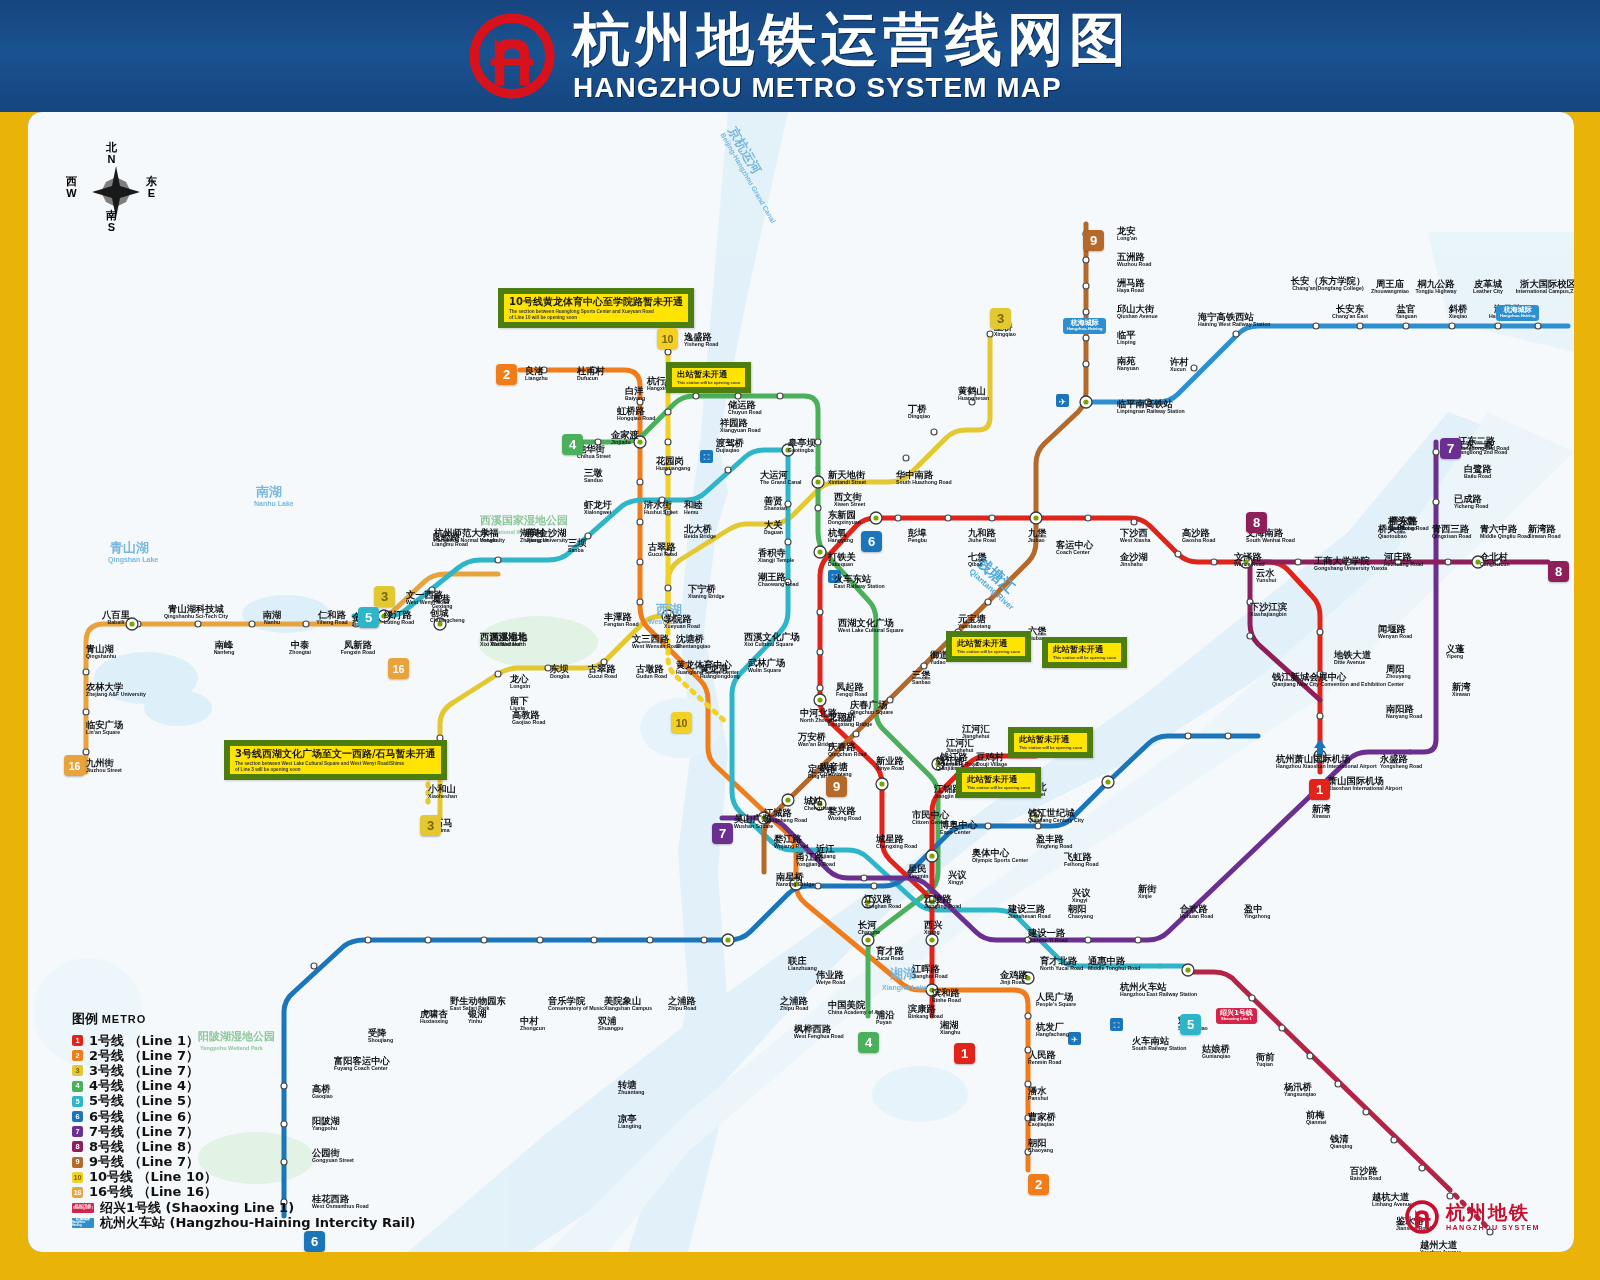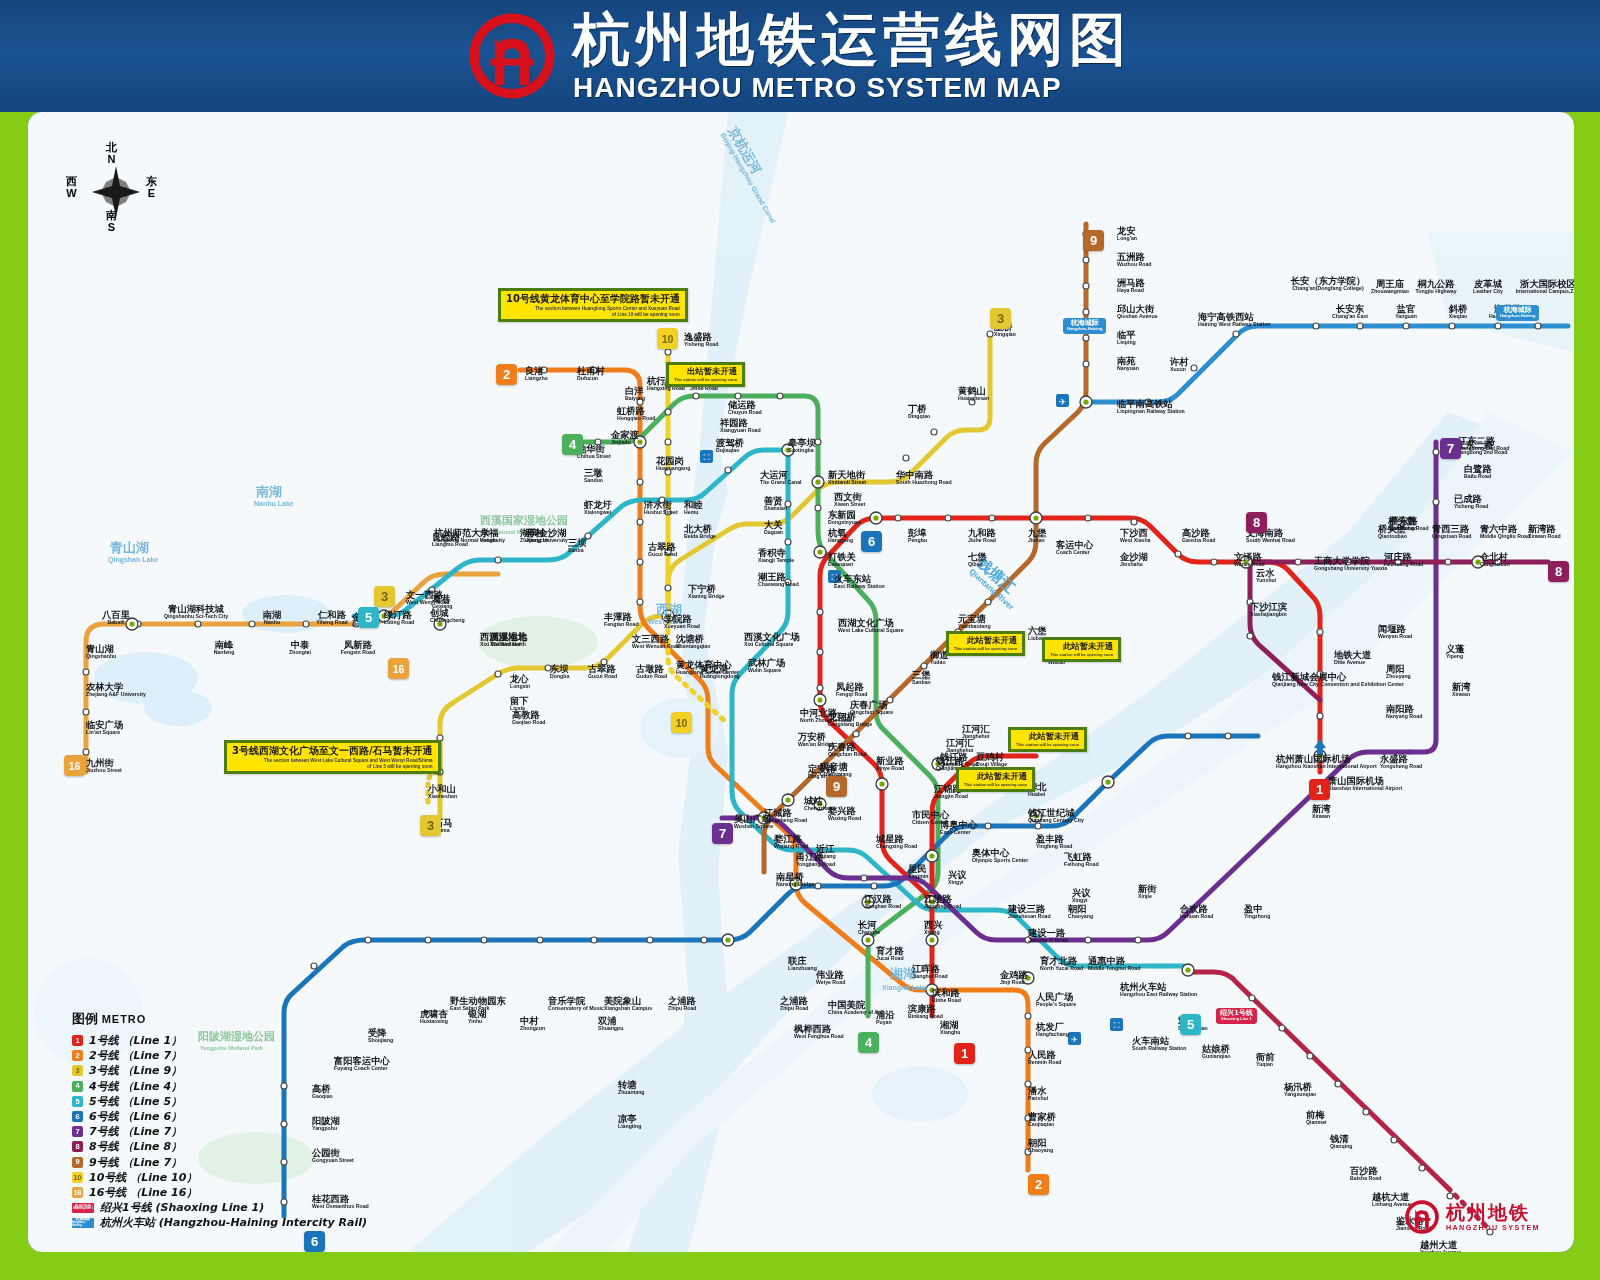--- a/index.html
+++ b/index.html
@@ -1,19 +1,19 @@
 <!DOCTYPE html>
 <html><head>
 <meta charset="utf-8">
 <title>Hangzhou Metro System Map</title>
 <style>
   html,body{margin:0;padding:0;background:#ffffff;}
   body{font-family:"Liberation Sans","DejaVu Sans",sans-serif;}
   #map-root{position:relative;width:1600px;height:1280px;overflow:hidden;
-    background:#84cc16;}
+    background:#eab308;}
 
   
   #header{position:absolute;left:0;top:0;width:1600px;height:112px;
     background:linear-gradient(180deg,#16457e 0%,#1a5291 45%,#14457f 100%);
     display:flex;align-items:center;justify-content:center;gap:18px;}
   #logo-mark{width:86px;height:86px;position:relative;flex:0 0 auto;}
   #logo-mark svg{display:block;}
   #title-block{display:flex;flex-direction:column;align-items:flex-start;
     justify-content:center;line-height:1;}
   #title-cn{color:#ffffff;font-size:57px;font-weight:bold;letter-spacing:5px;
@@ -41,35 +41,35 @@
   
   #legend{position:absolute;left:44px;top:898px;width:340px;}
   #legend-title{font-size:13px;font-weight:bold;color:#111;margin-bottom:5px;}
   #legend-title .en{font-size:11px;letter-spacing:1px;}
   .lg-row{display:flex;align-items:center;gap:6px;height:15.2px;}
   .lg-chip{width:11px;height:11px;border-radius:2px;flex:0 0 auto;
     color:#fff;font-size:7.4px;font-weight:bold;display:flex;
     align-items:center;justify-content:center;line-height:1;}
   .lg-chip.wide{width:22px;height:10px;border-radius:1px;font-size:4.4px;
     flex-direction:column;gap:0;}
-  .lg-txt{font-size:11px;font-weight:bold;color:#111;white-space:nowrap;font-style:italic;}
+  .lg-txt{font-size:13px;font-weight:bold;color:#111;white-space:nowrap;}
   .lg-ico{width:12px;height:12px;flex:0 0 auto;display:flex;
     align-items:center;justify-content:center;}
 
   
   #brand{position:absolute;right:34px;bottom:18px;display:flex;
     align-items:center;gap:7px;}
   #brand-txt{line-height:1;}
   #brand-cn{font-size:19px;font-weight:bold;color:#c8102e;letter-spacing:2px;}
   #brand-en{font-size:7.2px;font-weight:bold;color:#c8102e;letter-spacing:1.4px;
     margin-top:2px;}
 
   
-  .notice{position:absolute;background:#ffe400;border:3px solid #4d7c0f;
-    padding:2px 5px;text-align:right;box-shadow:1px 1px 2px rgba(0,0,0,.18);}
+  .notice{position:absolute;background:#ffe400;border:6px solid #4d7c0f;
+    padding:2px 5px;text-align:left;box-shadow:1px 1px 2px rgba(0,0,0,.18);}
   .notice .n-cn{font-size:10px;font-weight:bold;color:#1a1a1a;white-space:nowrap;
     line-height:1.15;}
   .notice .n-en{font-size:4.6px;font-weight:bold;color:#3b3b3b;line-height:1.15;
     margin-top:1px;}
   .notice.sm .n-cn{font-size:8.4px;}
   .notice.sm .n-en{font-size:4px;}
 
   
   .badge{position:absolute;width:21px;height:21px;border-radius:4px;color:#fff;
     font-size:13px;font-weight:bold;display:flex;align-items:center;
@@ -1525,21 +1525,21 @@
           <div class="lg-row">
             <span class="lg-chip" style="background: rgb(226, 35, 26);">1</span>
             <span class="lg-txt cn">1号线 （Line 1）</span>
           </div>
           <div class="lg-row">
             <span class="lg-chip" style="background: rgb(240, 125, 26);">2</span>
             <span class="lg-txt cn">2号线 （Line 7）</span>
           </div>
           <div class="lg-row">
             <span class="lg-chip" style="background: rgb(227, 200, 50); color: rgb(122, 100, 0);">3</span>
-            <span class="lg-txt cn">3号线 （Line 9）</span>
+            <span class="lg-txt cn">3号线 （Line 7）</span>
           </div>
           <div class="lg-row">
             <span class="lg-chip" style="background: rgb(75, 176, 92);">4</span>
             <span class="lg-txt cn">4号线 （Line 4）</span>
           </div>
           <div class="lg-row">
             <span class="lg-chip" style="background: rgb(46, 181, 200);">5</span>
             <span class="lg-txt cn">5号线 （Line 5）</span>
           </div>
           <div class="lg-row">

